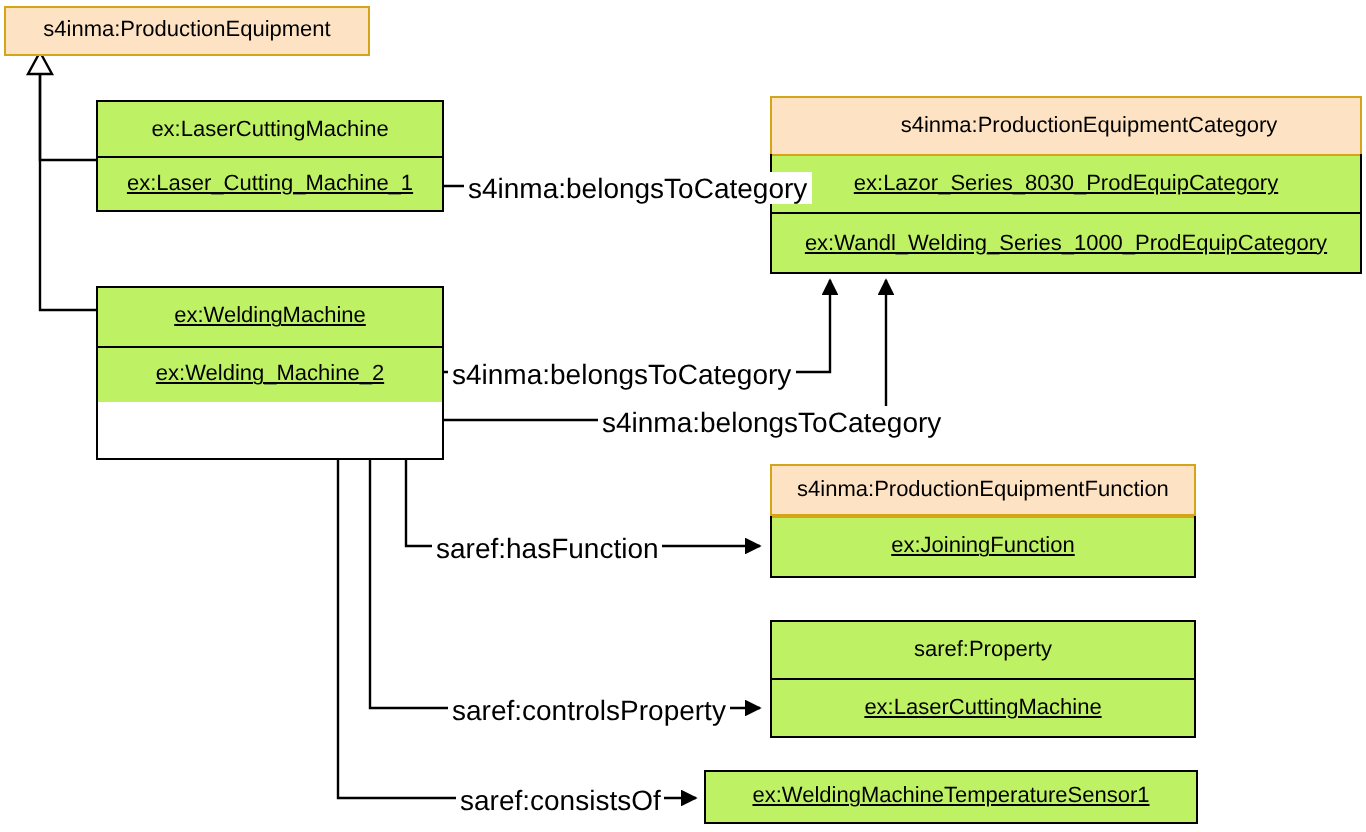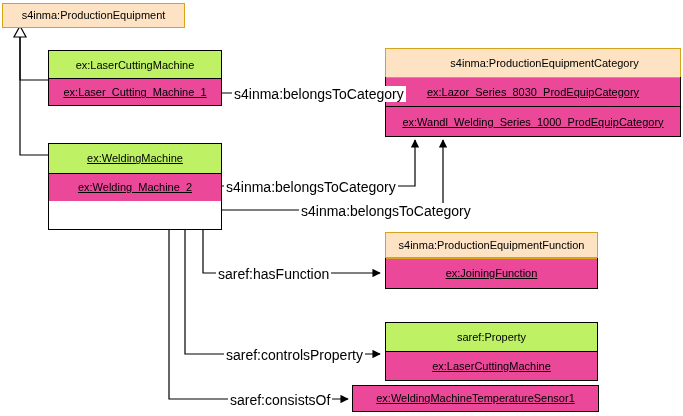--- a/index.html
+++ b/index.html
@@ -47,21 +47,21 @@
     white-space: nowrap;
     padding: 0 6px;
   }
   .row.header-orange {
     background: #fde3c3;
   }
   .row.header-plain {
     background: #bef264;
   }
   .row.instance {
-    background: #ec4899;
+    background: #bef264;
     border-top: 1px solid #000000;
   }
   .row.instance span.u {
     text-decoration: underline;
   }
   .row.first-instance-orange {
     border-top: 1px solid #d6a419;
   }
   .edge-label {
     position: absolute;
@@ -152,21 +152,21 @@
     </div>
   </div>
 
   <div class="uml-box" style="left:385px; top:232px; width:213px; height:57px;">
     <div class="row header-orange" style="height:26px; border:1px solid #d6a419; margin:-1px -1px 0 -1px;">s4inma:ProductionEquipmentFunction</div>
     <div class="row instance" style="height:30px; border-top:1px solid #d6a419;">
       <span class="u">ex:JoiningFunction</span>
     </div>
   </div>
 
-  <div class="uml-box" style="left:385px; top:310px; width:213px; height:59px;margin-top:12px;">
+  <div class="uml-box" style="left:385px; top:310px; width:213px; height:59px;">
     <div class="row header-plain" style="height:29px;">saref:Property</div>
     <div class="row instance" style="height:29px;">
       <span class="u">ex:LaserCuttingMachine</span>
     </div>
   </div>
 
   <div class="uml-box" style="left:352px; top:385px; width:247px; height:27px;">
     <div class="row instance" style="height:26px; border-top:none;">
       <span class="u">ex:WeldingMachineTemperatureSensor1</span>
     </div>

